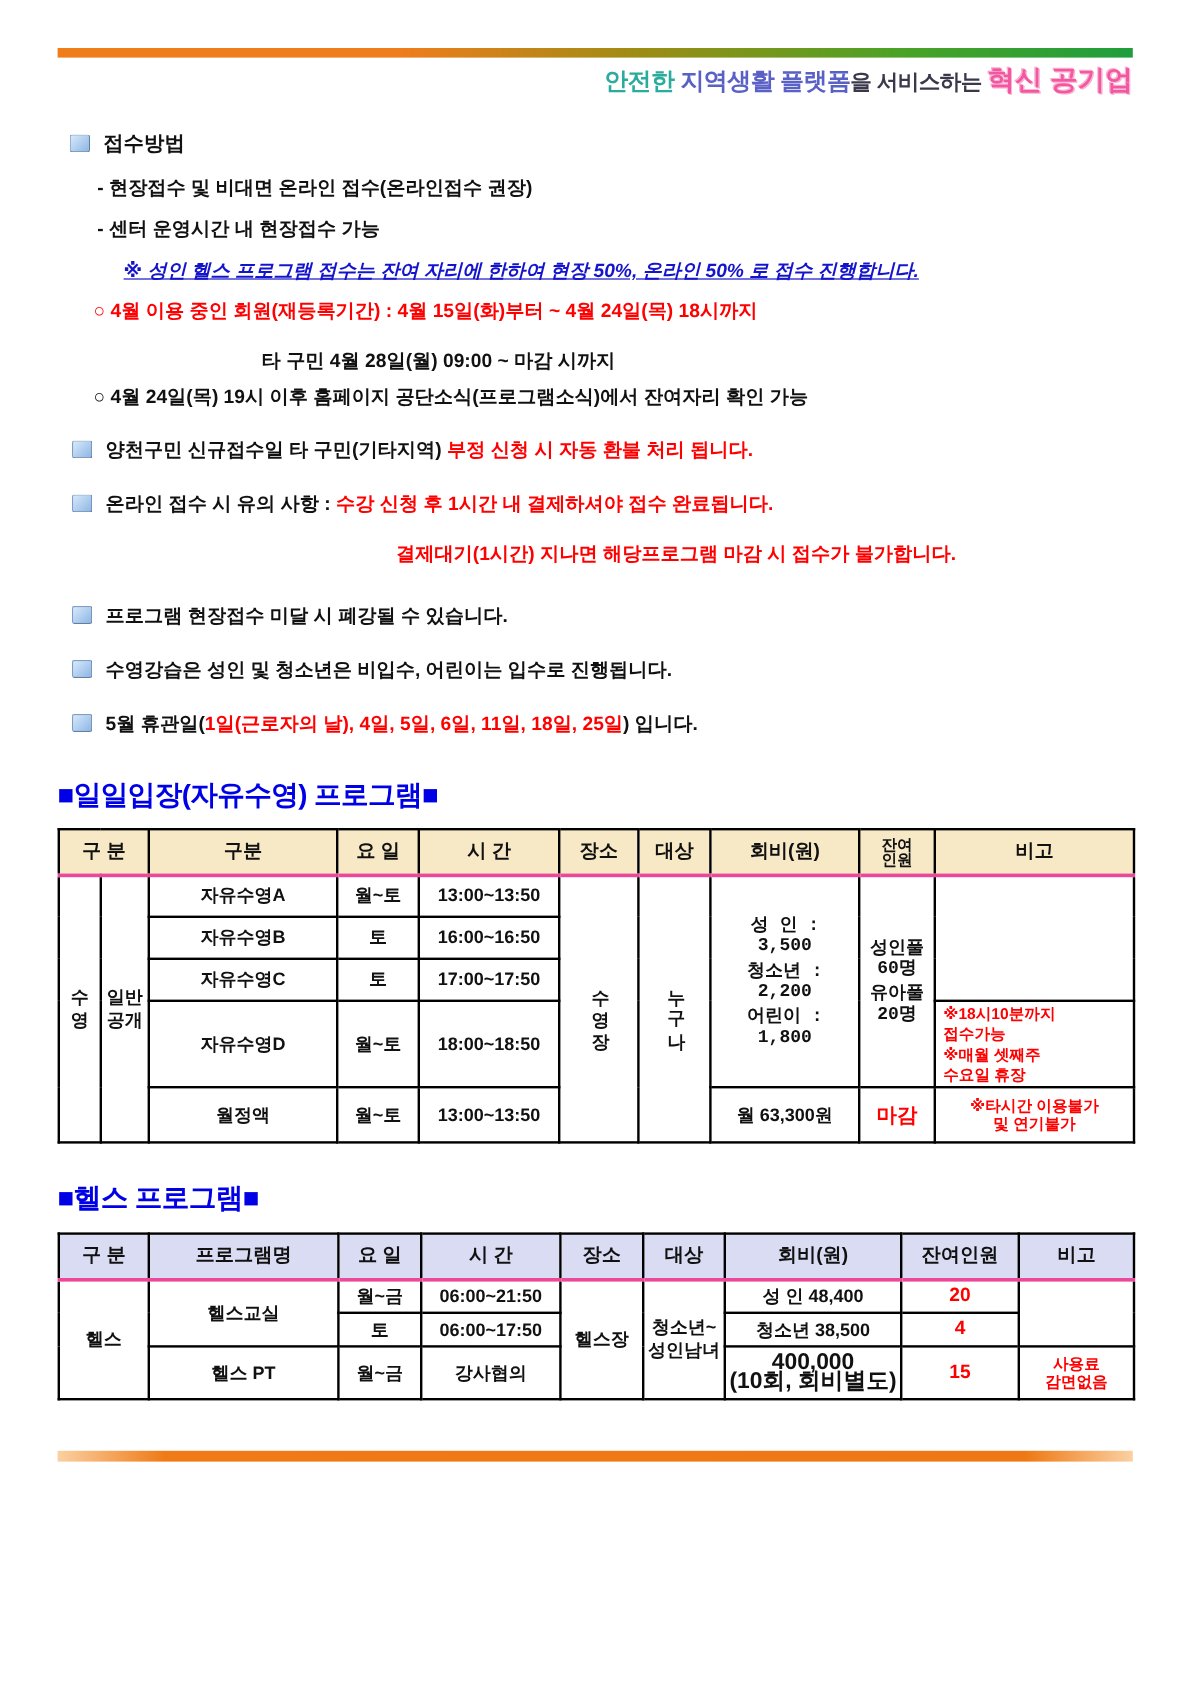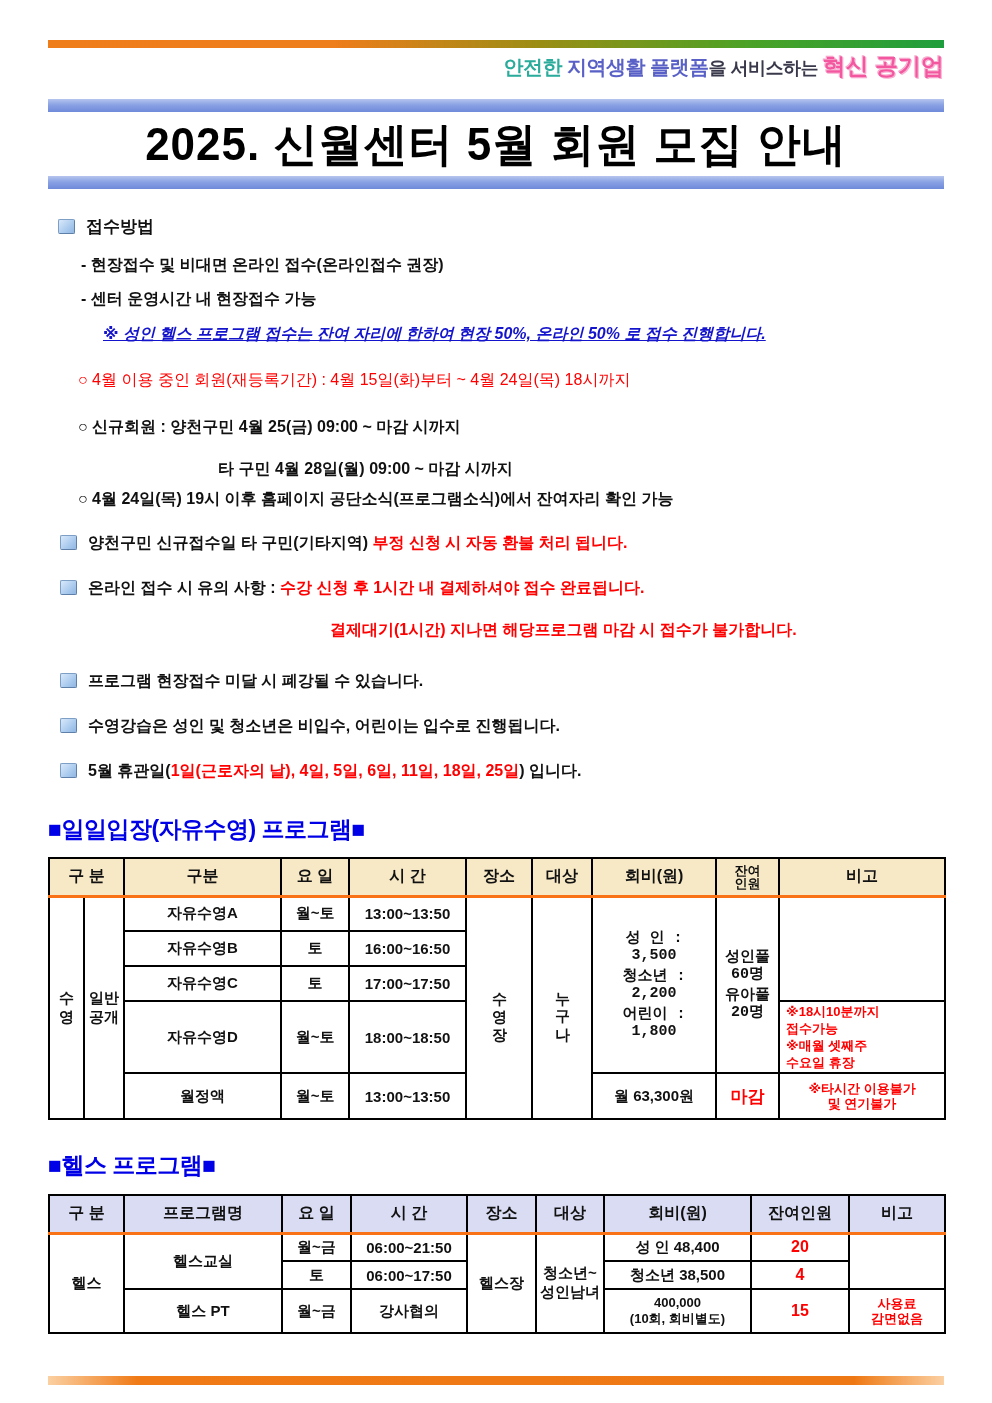--- a/index.html
+++ b/index.html
@@ -43,21 +43,21 @@
   .circle-line { padding-left:30px; }
   .bullet-line { padding-left:12px; }
 
   
   .section-title { color:#0000e6; font-size:23px; font-weight:800; letter-spacing:-0.5px; }
 
   
   table { border-collapse:collapse; table-layout:fixed; width:896px; background:#fff; }
   td, th { border:2px solid #000; text-align:center; vertical-align:middle;
     font-size:15px; font-weight:600; padding:1px 2px; overflow:hidden; }
-  th { font-size:16px; font-weight:700; border-bottom:3px solid #f97316; }
+  th { font-size:16px; font-weight:700; border-bottom:3px solid #ec4899; }
   .swim-table th { background:#f7e9c6; }
   .gym-table th { background:#d9dcf2; }
   .pre { white-space:pre-line; }
   .vert { writing-mode:vertical-rl; text-orientation:upright; margin:0 auto; letter-spacing:3px; font-weight:600; }
   .th-small { font-size:13px; line-height:13px; }
   .fee-group { margin:4px 0; line-height:17px;font-family:Liberation Mono, monospace; }
   .note-red-left { color:#ff0000; text-align:left; font-size:13px; line-height:17px; padding-left:6px; font-weight:600; }
   .note-red-center { color:#ff0000; font-size:13px; line-height:15px; font-weight:600; }
   .closed { color:#ff0000; font-weight:900; font-size:17px; }
   .remain-num { color:#ff0000; font-weight:800; font-size:16px; }
@@ -70,35 +70,29 @@
 <body>
 
 <div class="container">
 
   <div class="rainbow-bar"></div>
 
   <div class="slogan">
     <span class="p1">안전한</span><span class="p2"> 지역생활 플랫폼</span><span class="p3">을 서비스하는 </span><span class="p4">혁신 공기업</span>
   </div>
 
-  <div class="title-banner">
-    <div class="title-blue-bar"></div>
-    <div class="page-title">2025. 신월센터 5월 회원 모집 안내</div>
-    <div class="title-blue-bar"></div>
-  </div>
 
   <div class="notices">
     <div class="line method">
       <span class="bullet-sq"></span><span>접수방법</span>
     </div>
     <div class="line dash" style="margin-top:16px">- 현장접수 및 비대면 온라인 접수(온라인접수 권장)</div>
     <div class="line dash" style="margin-top:12px">- 센터 운영시간 내 현장접수 가능</div>
     <div class="line t-blue-note" style="margin-top:13px;padding-left:55px">※ 성인 헬스 프로그램 접수는 잔여 자리에 한하여 현장 50%, 온라인 50% 로 접수 진행합니다.</div>
-    <div class="line circle-line t-red" style="margin-top:24px;font-weight:400">○ 4월 이용 중인 회원(재등록기간) : 4월 15일(화)부터 ~ 4월 24일(목) 18시까지</div>
-    <div class="line circle-line" style="margin-top:25px">○ 신규회원 :  양천구민 4월 25(금) 09:00 ~ 마감 시까지</div>
+    <div class="line circle-line t-red" style="margin-top:11px;font-weight:700">○ 4월 이용 중인 회원(재등록기간) : 4월 15일(화)부터 ~ 4월 24일(목) 18시까지</div>
     <div class="line" style="margin-top:20px;padding-left:170px">타 구민 4월 28일(월) 09:00 ~ 마감 시까지</div>
     <div class="line circle-line" style="margin-top:8px">○ 4월 24일(목) 19시 이후 홈페이지 공단소식(프로그램소식)에서 잔여자리 확인 가능</div>
     <div class="line bullet-line" style="margin-top:22px">
       <span class="bullet-sq"></span><span>양천구민 신규접수일 타 구민(기타지역) </span><span class="t-red">부정 신청 시 자동 환불 처리 됩니다.</span>
     </div>
     <div class="line bullet-line" style="margin-top:23px">
       <span class="bullet-sq"></span><span>온라인 접수 시 유의 사항 : </span><span class="t-red">수강 신청 후 1시간 내 결제하셔야 접수 완료됩니다.</span>
     </div>
     <div class="line t-red" style="margin-top:20px;padding-left:282px">결제대기(1시간) 지나면 해당프로그램 마감 시 접수가 불가합니다.</div>
     <div class="line bullet-line" style="margin-top:29px">
@@ -251,21 +245,21 @@
     <tr style="height:28px">
       <td>토</td>
       <td>06:00~17:50</td>
       <td>청소년 38,500</td>
       <td class="remain-num">4</td>
     </tr>
     <tr style="height:44px">
       <td>헬스 PT</td>
       <td>월~금</td>
       <td>강사협의</td>
-      <td class="pre" style="font-size:13px;line-height:16px">400,000
+      <td class="pre" style="font-size:19px;line-height:16px">400,000
 (10회, 회비별도)</td>
       <td class="remain-num">15</td>
       <td class="pre note-red-center">사용료
 감면없음</td>
     </tr>
   </tbody>
     </table>
 
   <div class="footer-bar"></div>
 

